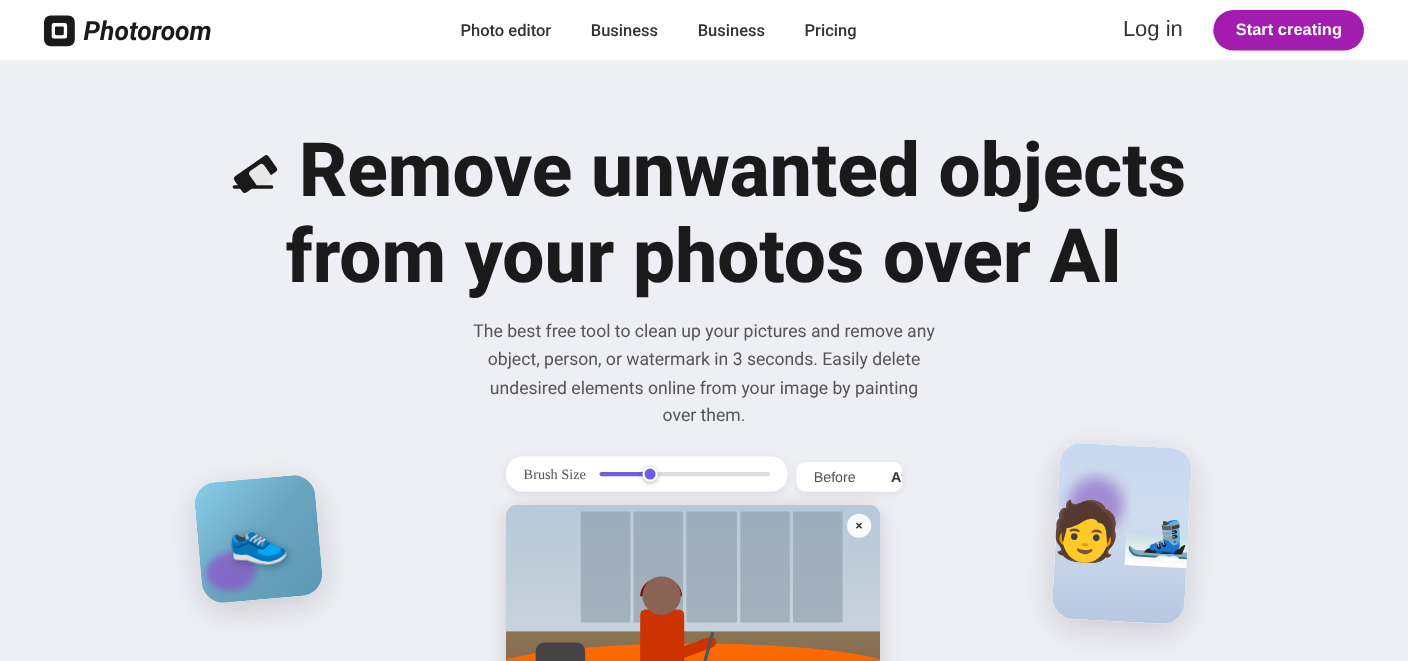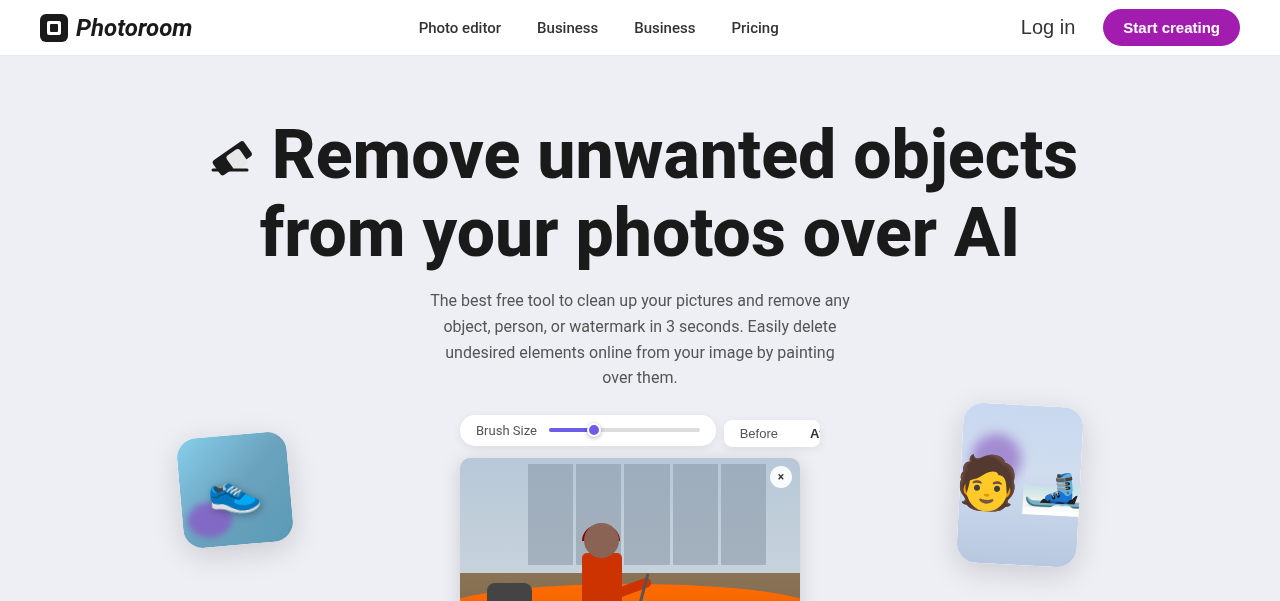--- a/index.html
+++ b/index.html
@@ -214,20 +214,21 @@
     .brush-control {
       background: white;
       border-radius: 15px;
       padding: 8px 16px;
       display: flex;
       align-items: center;
       gap: 12px;
       width: 340px;
       box-shadow: 0 2px 8px rgba(0,0,0,0.08);
       margin-bottom: 6px;
+      font-family: Liberation Serif, serif;
     }
     .brush-label {
       font-size: 13px;
       color: #555;
       white-space: nowrap;
     }
     .brush-slider-track {
       flex: 1;
       height: 4px;
       background: #ddd;

